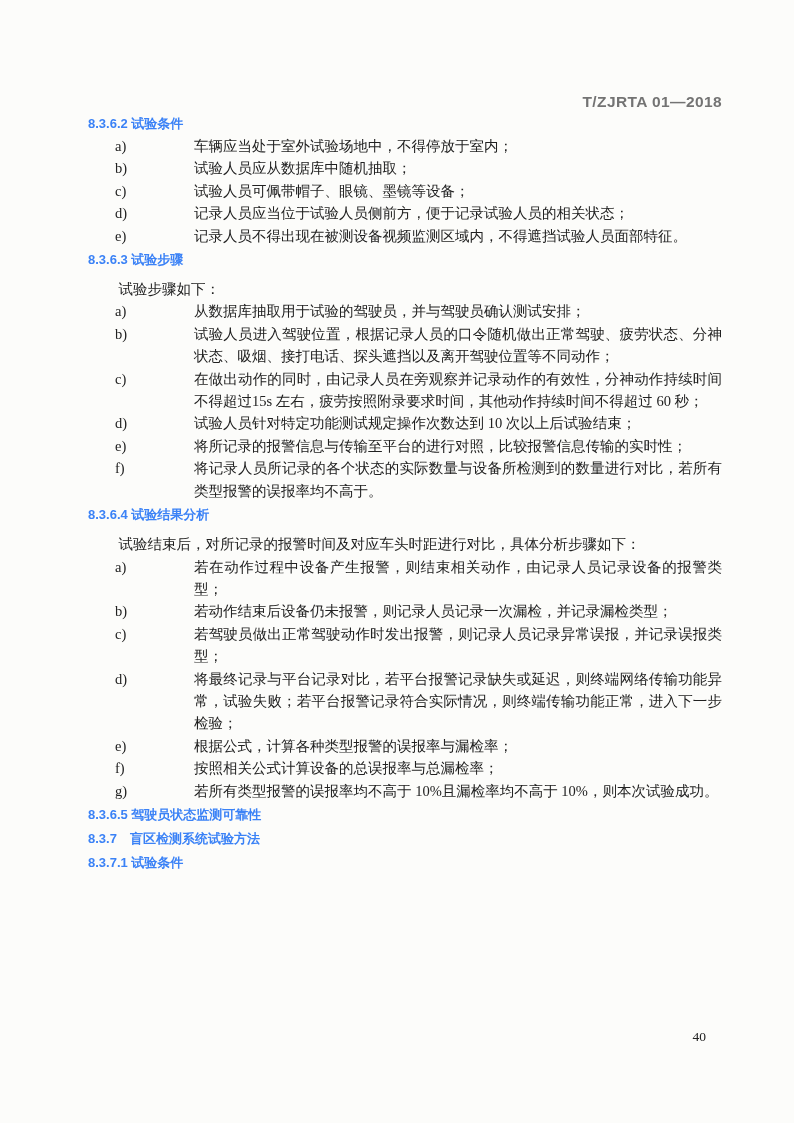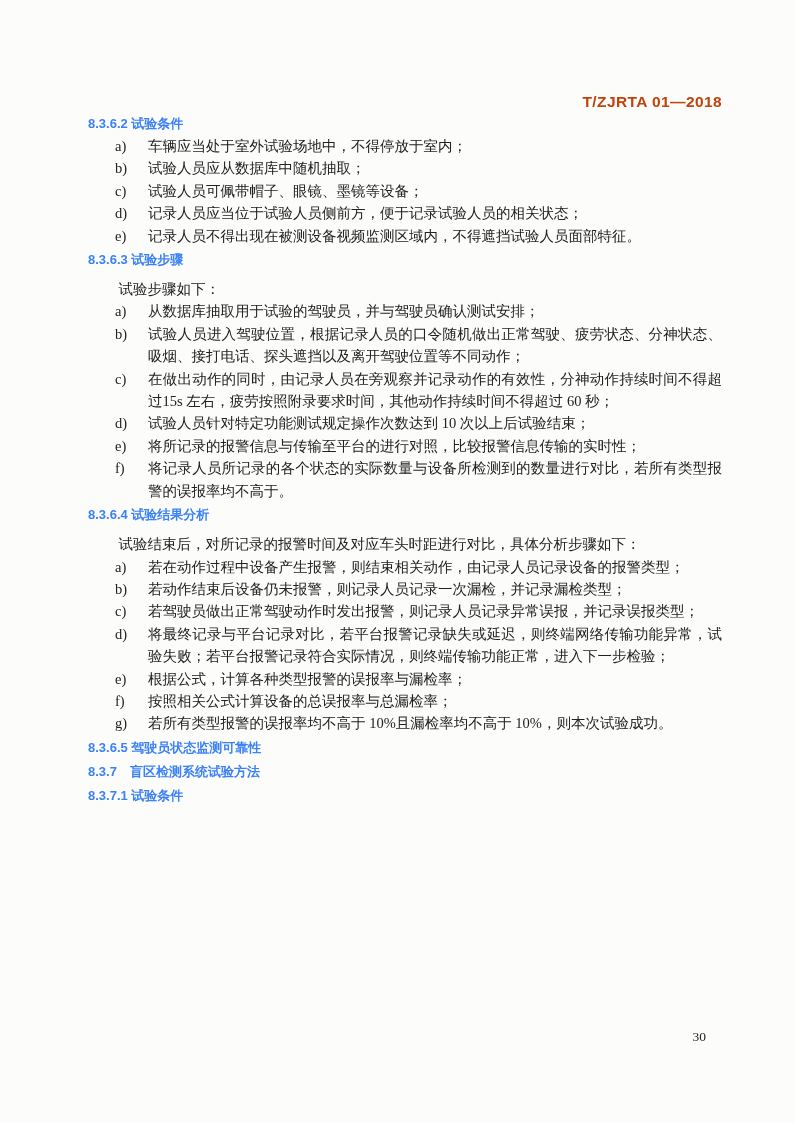--- a/index.html
+++ b/index.html
@@ -24,21 +24,21 @@
   .doc-header {
     text-align: right;
     height: 18px;
     line-height: 18px;
   }
   .doc-code {
     font-family: "Liberation Sans", "DejaVu Sans", sans-serif;
     font-weight: bold;
     font-size: 15.5px;
     letter-spacing: 0.4px;
-    color: #c2410c;
+    color: #737373;
     text-align: right;
   }
   .para {
     margin: 0;
     text-align: justify;
   }
   .indent { text-indent: 2.1em; }
   .intro-para { margin-top: 16px; }
   .sec-heading {
     font-family: "Liberation Sans", "DejaVu Sans", sans-serif;
@@ -55,20 +55,21 @@
     display: flex;
     margin-left: 27px;
   }
   .li-label {
     flex: 0 0 33px;
     white-space: nowrap;
   }
   .li-text {
     flex: 1 1 auto;
     text-align: justify;
+    margin-left: 46px;
   }
   .page-number {
     position: absolute;
     top: 1026px;
     right: 88px;
     font-size: 13.5px;
     color: #222222;
     font-family: "Liberation Serif", "DejaVu Serif", serif;
   }
 </style>
@@ -167,15 +168,15 @@
       <span class="li-text">若所有类型报警的误报率均不高于 10%且漏检率均不高于 10%，则本次试验成功。</span>
     </div>
   </div>
 
   <h3 class="sec-heading">8.3.6.5 驾驶员状态监测可靠性</h3>
 
   <h3 class="sec-heading">8.3.7　盲区检测系统试验方法</h3>
 
   <h3 class="sec-heading">8.3.7.1 试验条件</h3>
 
-  <div class="page-number">30</div>
+  <div class="page-number">40</div>
 
 </div>
 
 </body></html>

